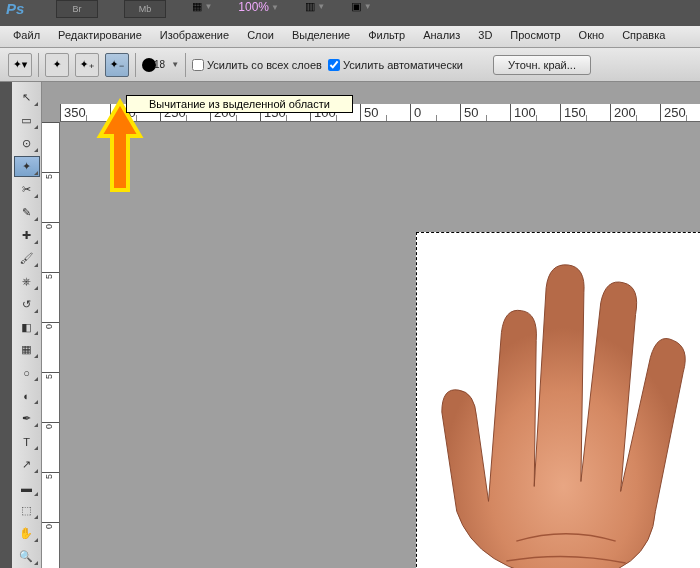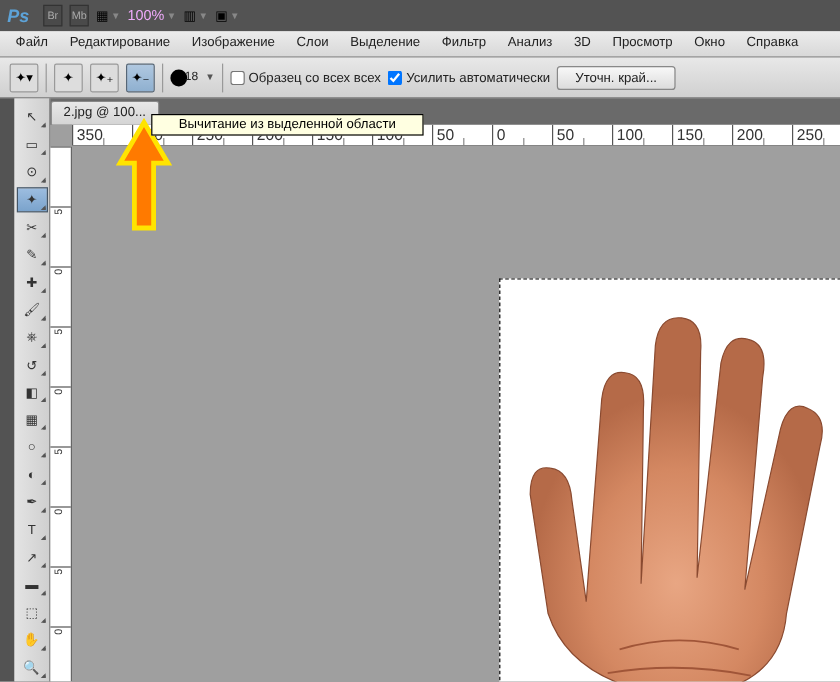--- a/index.html
+++ b/index.html
@@ -1,33 +1,33 @@
 <!DOCTYPE html>
 <html><head>
 <meta charset="utf-8">
 <style>
 *{margin:0;padding:0;box-sizing:border-box;font-family:Tahoma,Arial,sans-serif;font-size:11px}
 body{width:700px;height:568px;background:#9f9f9f;overflow:hidden;position:relative}
-.topbar{height:26px;background:#535353;display:flex;align-items:center;padding:0 6px;gap:6px}
+.topbar{height:26px;background:#535353;display:flex;align-items:flex-start;padding:0 6px;gap:26px}
 .ps-logo{color:#5da3d8;font-weight:bold;font-size:15px;font-style:italic;width:24px}
-.tb-btn{width:16px;height:18px;background:#4a4a4a;border:1px solid #333;display:flex;align-items:center;justify-content:center;color:#aaa;font-size:9px}
+.tb-btn{width:42px;height:18px;background:#4a4a4a;border:1px solid #333;display:flex;align-items:center;justify-content:center;color:#aaa;font-size:9px}
 .tb-sel{display:flex;align-items:center;gap:2px}
 .tb-sel .val{color:#f0abfc;font-size:12px}
 .tb-sel .arrow{color:#888;font-size:8px}
 .menubar{height:22px;background:linear-gradient(#ececec,#d8d8d8);border-bottom:1px solid #999;display:flex;align-items:flex-start;padding:0 4px}
 .menu-item{padding:3px 9px;color:#222;cursor:default}
 .optbar{height:34px;background:linear-gradient(#e8e8e8,#d0d0d0);border-bottom:1px solid #888;display:flex;align-items:center;padding:0 8px;gap:6px}
 .opt-ico{width:24px;height:24px;background:#ddd;border:1px solid #999;border-radius:2px;display:flex;align-items:center;justify-content:center}
 .opt-ico.sel{background:linear-gradient(#b0c8e0,#8fb0d0);border-color:#567}
 .sep{width:1px;height:24px;background:#999}
 .brush-dot{width:14px;height:14px;background:#000;border-radius:50%}
 .brush-size{font-size:10px;color:#222;margin-left:-2px}
 .chk{display:flex;align-items:center;gap:3px;color:#222}
 .chk input{width:12px;height:12px}
-.refine-btn{padding:3px 14px;background:linear-gradient(#f8f8f8,#dcdcdc);border:1px solid #888;border-radius:3px;color:#222;margin-left:0}
+.refine-btn{padding:3px 14px;background:linear-gradient(#f8f8f8,#dcdcdc);border:1px solid #888;border-radius:3px;color:#222;margin-left:24px}
 .workspace{position:absolute;top:82px;left:0;right:0;bottom:0;display:flex}
 .toolcol{width:12px;background:#535353}
 .toolbox{width:30px;background:linear-gradient(90deg,#e4e4e4,#cfcfcf);border-right:1px solid #888;display:flex;flex-direction:column;padding-top:4px}
 .tool{width:26px;height:22px;margin:1px auto;display:flex;align-items:center;justify-content:center;border:1px solid transparent;color:#333;font-size:14px;position:relative}
 .tool.active{background:linear-gradient(#9dbde0,#7aa3cc);border:1px solid #456}
 .tool .tri{position:absolute;bottom:1px;right:1px;width:0;height:0;border:2px solid transparent;border-right-color:#555;border-bottom-color:#555}
 .doc-area{flex:1;position:relative;background:#9f9f9f}
 .tabbar{height:22px;background:#6a6a6a;display:flex;align-items:flex-end}
 .tab{height:20px;background:linear-gradient(#e8e8e8,#d4d4d4);padding:3px 10px;border-radius:3px 3px 0 0;color:#222;font-size:11px;border:1px solid #888;border-bottom:none}
 .ruler-h{position:absolute;top:22px;left:18px;right:0;height:18px;background:#fff;border-bottom:1px solid #666;overflow:hidden}
@@ -91,21 +91,21 @@
   <div class="opt-ico sel">✦₋</div>
   <div class="sep"></div>
   <div style="display:flex;flex-direction:row;align-items:center">
     <div class="brush-dot"></div>
     <span class="brush-size">18</span>
   </div>
   <span style="color:#555;font-size:8px">▼</span>
   <div class="sep"></div>
   <label class="chk">
     <input type="checkbox" style="">
-    <span>Образец со всех всех</span>
+    <span>Усилить со всех слоев</span>
   </label>
   <label class="chk">
     <input type="checkbox" checked="" style="">
     <span>Усилить автоматически</span>
   </label>
   <button class="refine-btn">Уточн. край...</button>
 </div>
 
 <div class="workspace">
   <div class="toolcol"></div>
@@ -189,23 +189,20 @@
       <div class="tool">
         <span>✋</span>
         <span class="tri"></span>
       </div>
       <div class="tool">
         <span>🔍</span>
         <span class="tri"></span>
       </div>
     </div>
   <div class="doc-area">
-    <div class="tabbar">
-      <div class="tab">2.jpg @ 100...</div>
-    </div>
     <div class="ruler-h">
         <div class="ticks" id="hruler"><div class="tick"><span>350</span></div><div class="tick"><span>300</span></div><div class="tick"><span>250</span></div><div class="tick"><span>200</span></div><div class="tick"><span>150</span></div><div class="tick"><span>100</span></div><div class="tick"><span>50</span></div><div class="tick"><span>0</span></div><div class="tick"><span>50</span></div><div class="tick"><span>100</span></div><div class="tick"><span>150</span></div><div class="tick"><span>200</span></div><div class="tick"><span>250</span></div></div>
       </div>
     <div class="ruler-v" id="vruler">
         <div class="tick">
           <span></span>
         </div>
         <div class="tick">
           <span>5</span>
         </div>

